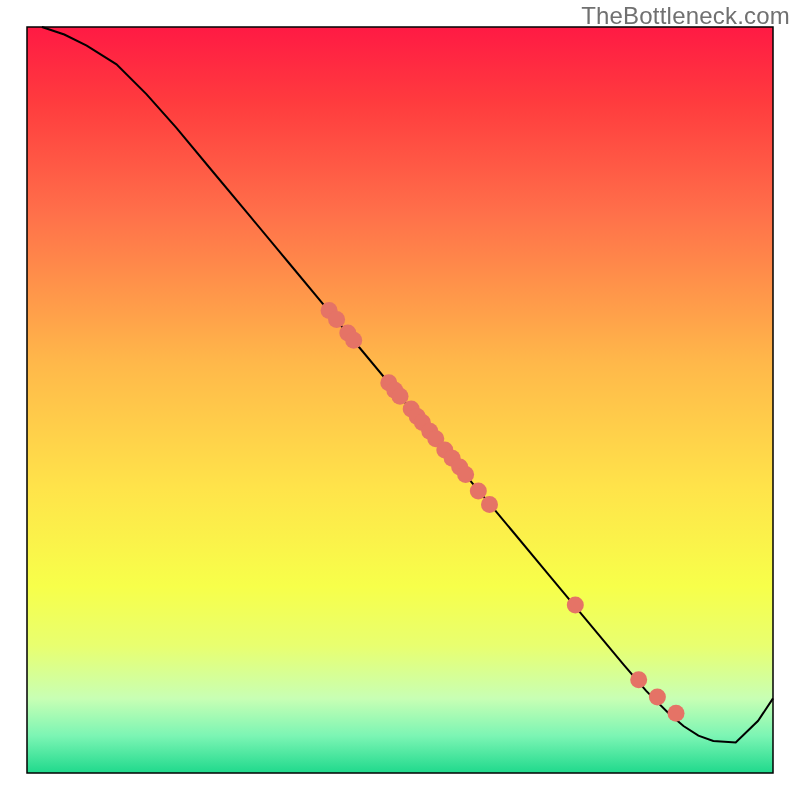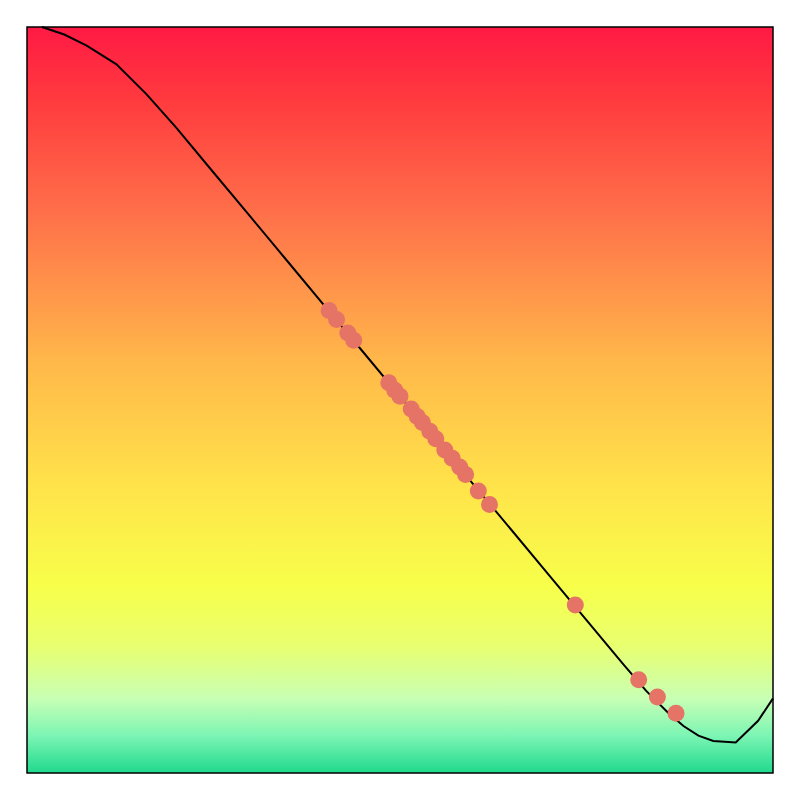--- a/index.html
+++ b/index.html
@@ -28,20 +28,21 @@
   svg.plot {
     position: absolute;
     left: 0;
     top: 0;
   }
 </style>
 </head>
 <body>
 
 <div class="chart-wrap">
+  <div class="watermark">TheBottleneck.com</div>
 
   <svg class="plot" width="800" height="800" viewBox="0 0 800 800">
     <defs>
       <linearGradient id="bg-grad" x1="0" y1="0" x2="0" y2="1">
           <stop offset="0.0%" stop-color="#ff1a44"></stop>
           <stop offset="10.0%" stop-color="#ff3b3e"></stop>
           <stop offset="25.0%" stop-color="#ff704a"></stop>
           <stop offset="45.0%" stop-color="#ffb84a"></stop>
           <stop offset="62.0%" stop-color="#ffe44a"></stop>
           <stop offset="75.0%" stop-color="#f7ff4a"></stop>

